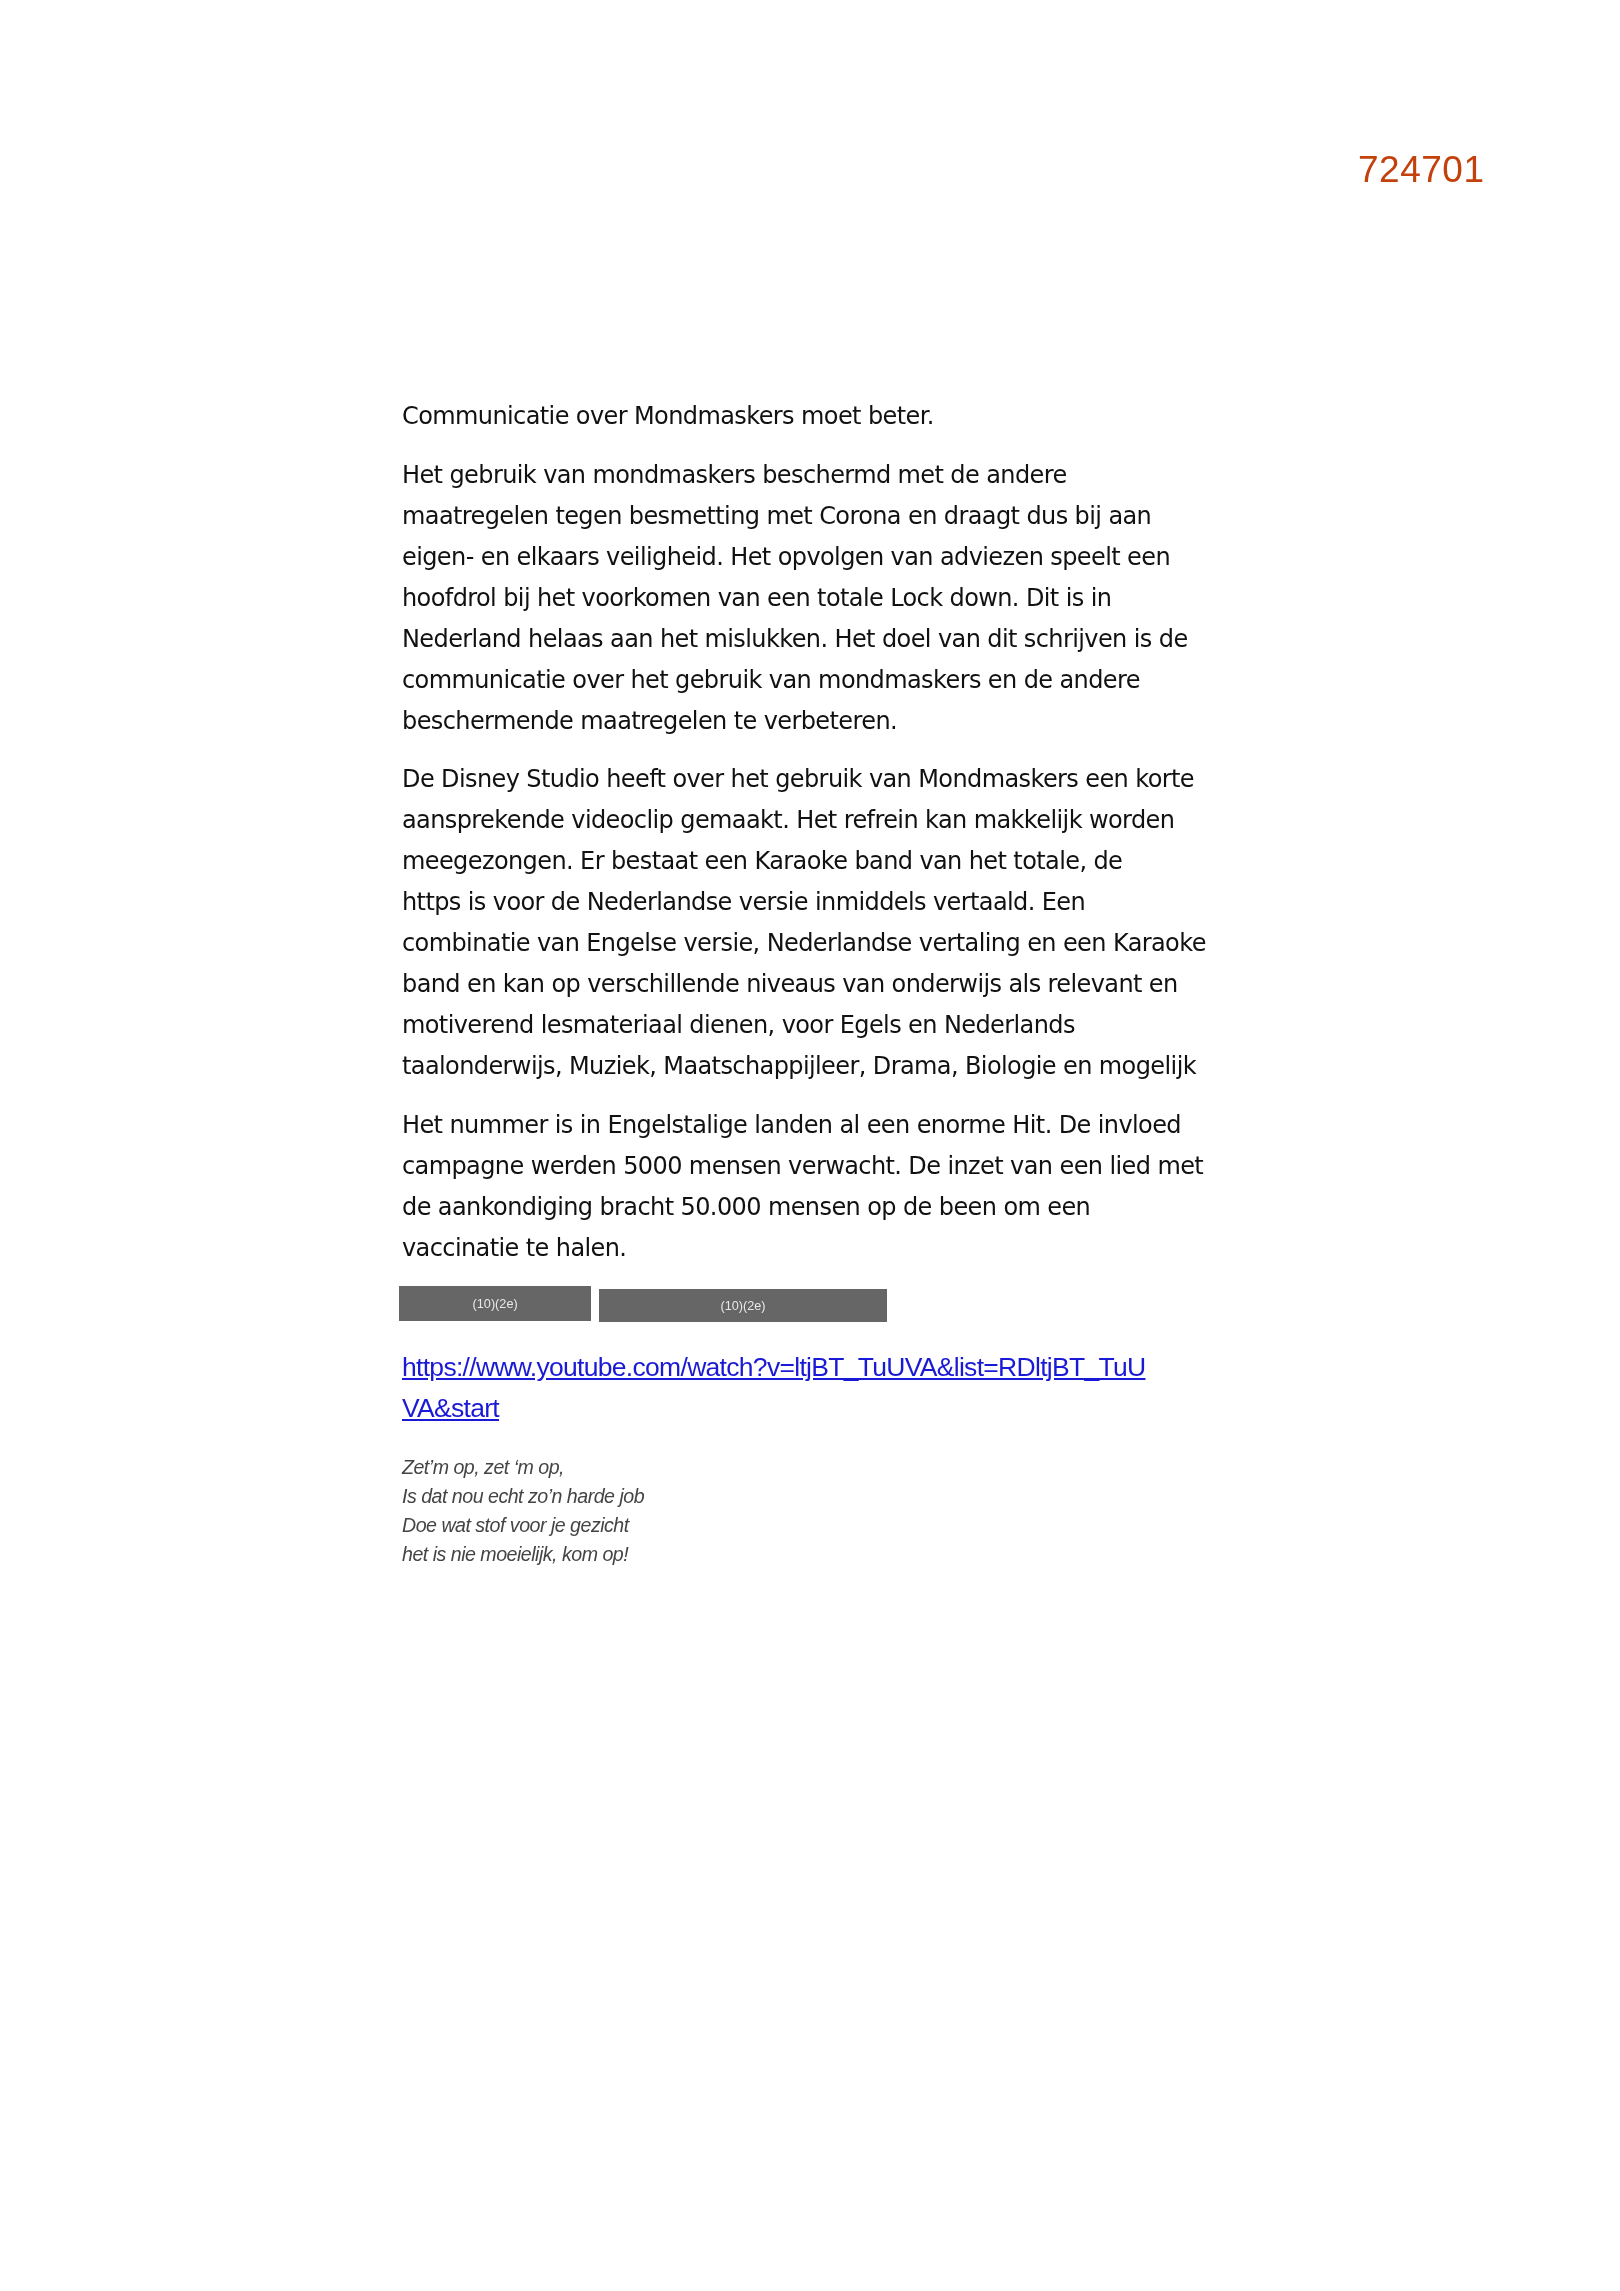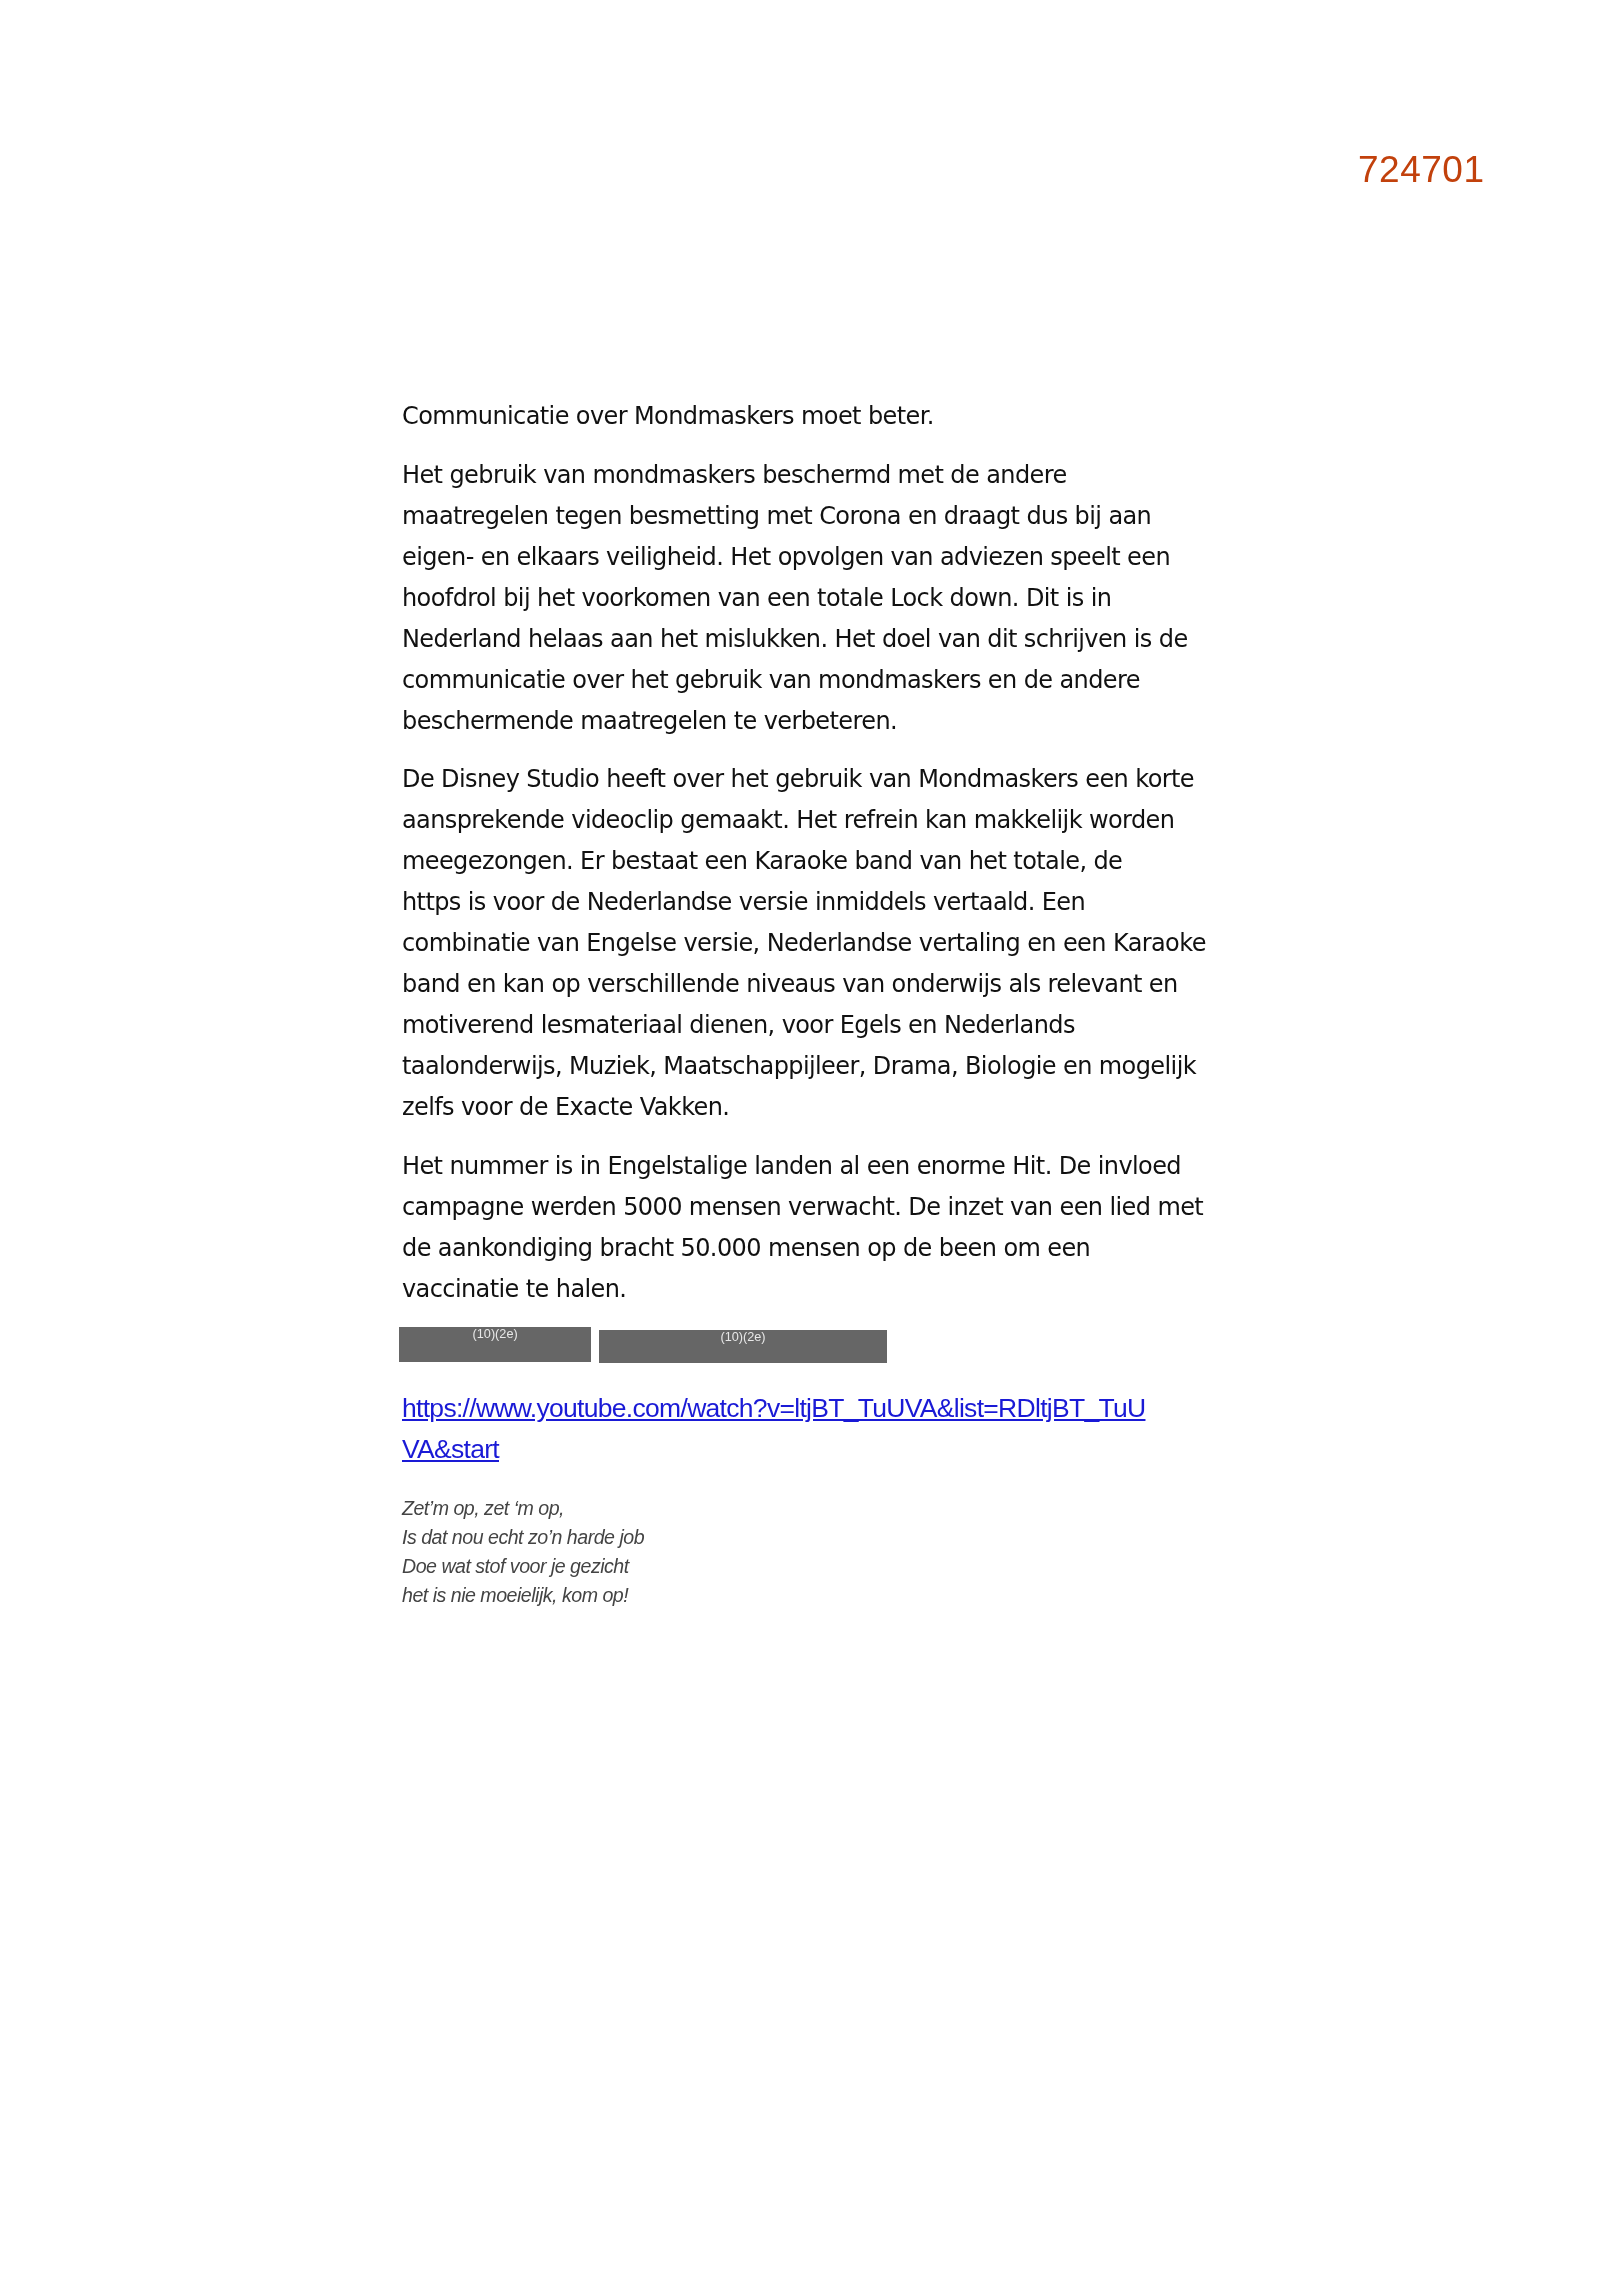--- a/index.html
+++ b/index.html
@@ -19,21 +19,21 @@
   }
   .para {
     font-size: 24px; line-height: 41px; margin: 0 0 17.6px 0;
     letter-spacing: -0.6px;
   }
   .para .line { display: block; white-space: nowrap; }
   .redactions { position: relative; height: 61px; margin-top: 2px; }
   .redact {
     position: absolute; background: #666666; color: #e8e8e8;
     font-family: "Liberation Sans", sans-serif; font-size: 12.7px;
-    display: flex; align-items: flex-start; justify-content: center;
+    display: flex; align-items: center; justify-content: center;
   }
   .r1 { left: -2.9px; top: 0px; width: 192px; height: 35px; }
   .r2 { left: 197px; top: 2.9px; width: 288px; height: 33px; }
   .link {
     display: block; font-size: 26.5px; line-height: 41px; color: #1a1ad6;
     text-decoration: underline; letter-spacing: -0.7px;
     font-family: "Liberation Sans", sans-serif;
   }
   .link .line { display: block; white-space: nowrap; }
   .lyrics {
@@ -63,21 +63,20 @@
 
   <p class="para">
     <span class="line">De Disney Studio heeft over het gebruik van Mondmaskers een korte</span>
     <span class="line">aansprekende videoclip gemaakt. Het refrein kan makkelijk worden</span>
     <span class="line">meegezongen. Er bestaat een Karaoke band van het totale, de</span>
     <span class="line">https is voor de Nederlandse versie inmiddels vertaald. Een</span>
     <span class="line">combinatie van Engelse versie, Nederlandse vertaling en een Karaoke</span>
     <span class="line">band en kan op verschillende niveaus van onderwijs als relevant en</span>
     <span class="line">motiverend lesmateriaal dienen, voor Egels en Nederlands</span>
     <span class="line">taalonderwijs, Muziek, Maatschappijleer, Drama, Biologie en mogelijk</span>
-    <span class="line">zelfs voor de Exacte Vakken.</span>
   </p>
 
   <p class="para">
     <span class="line">Het nummer is in Engelstalige landen al een enorme Hit. De invloed</span>
     <span class="line">campagne werden 5000 mensen verwacht. De inzet van een lied met</span>
     <span class="line">de aankondiging bracht 50.000 mensen op de been om een</span>
     <span class="line">vaccinatie te halen.</span>
   </p>
 
   <div class="redactions">

